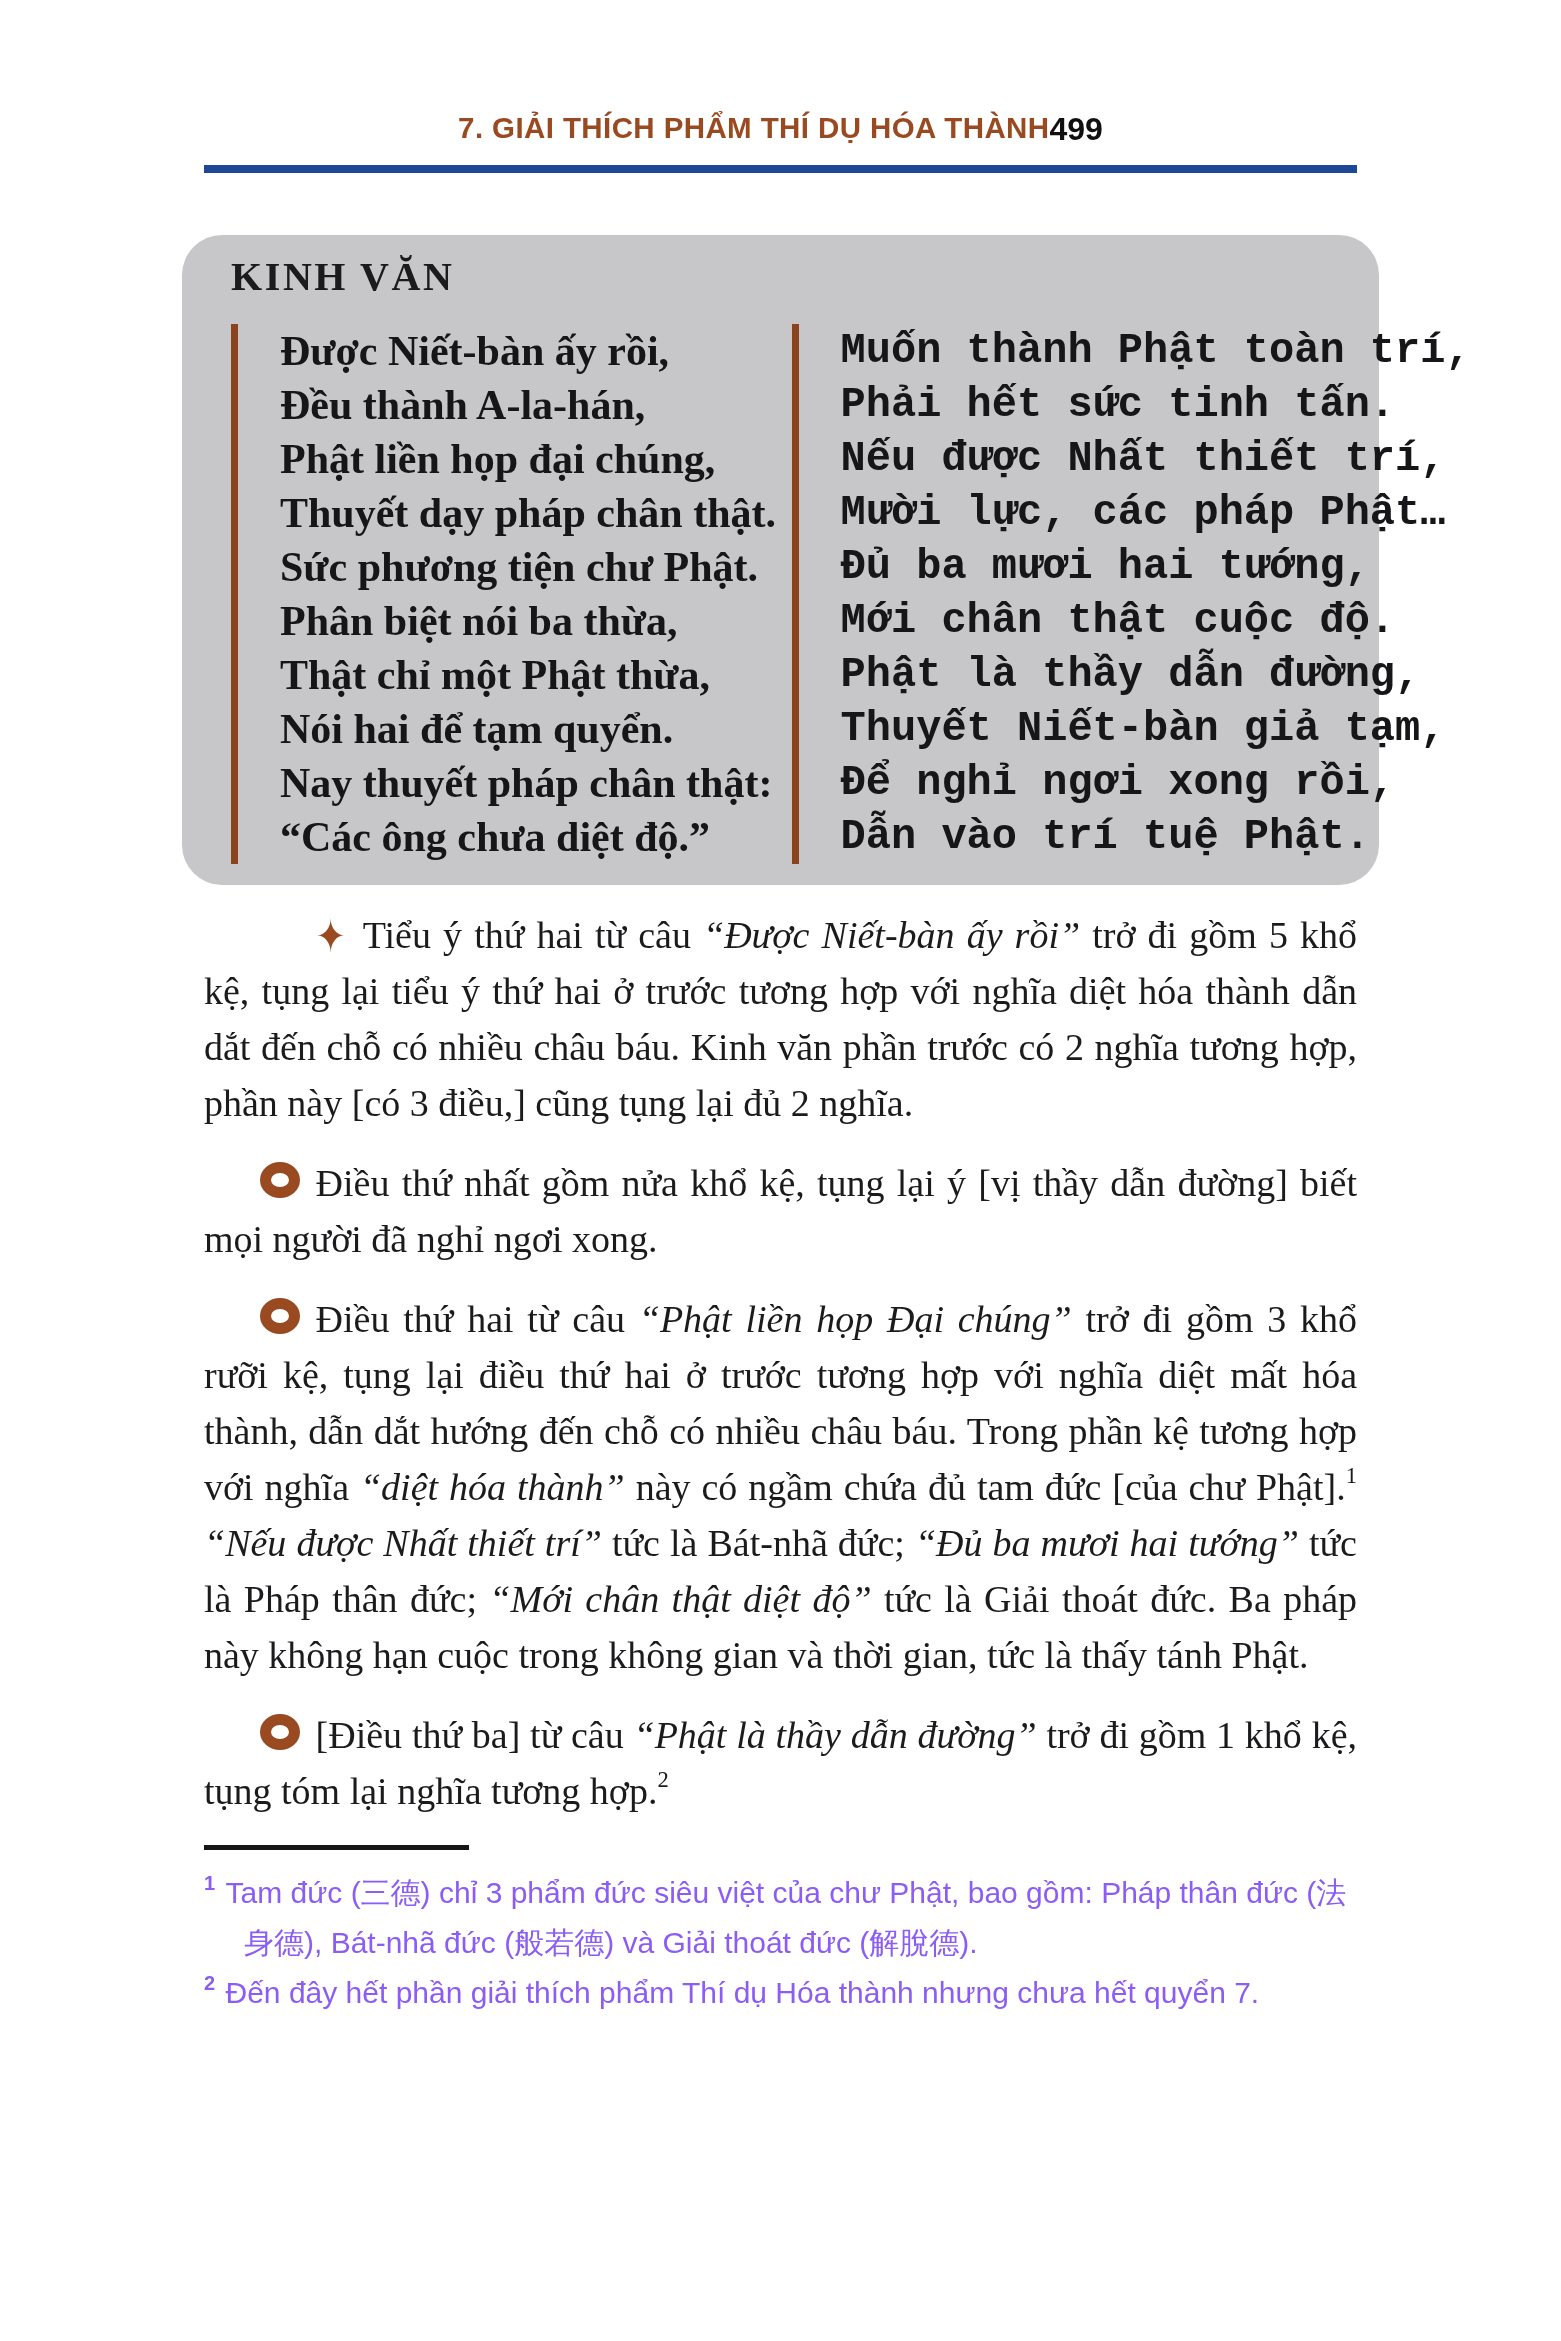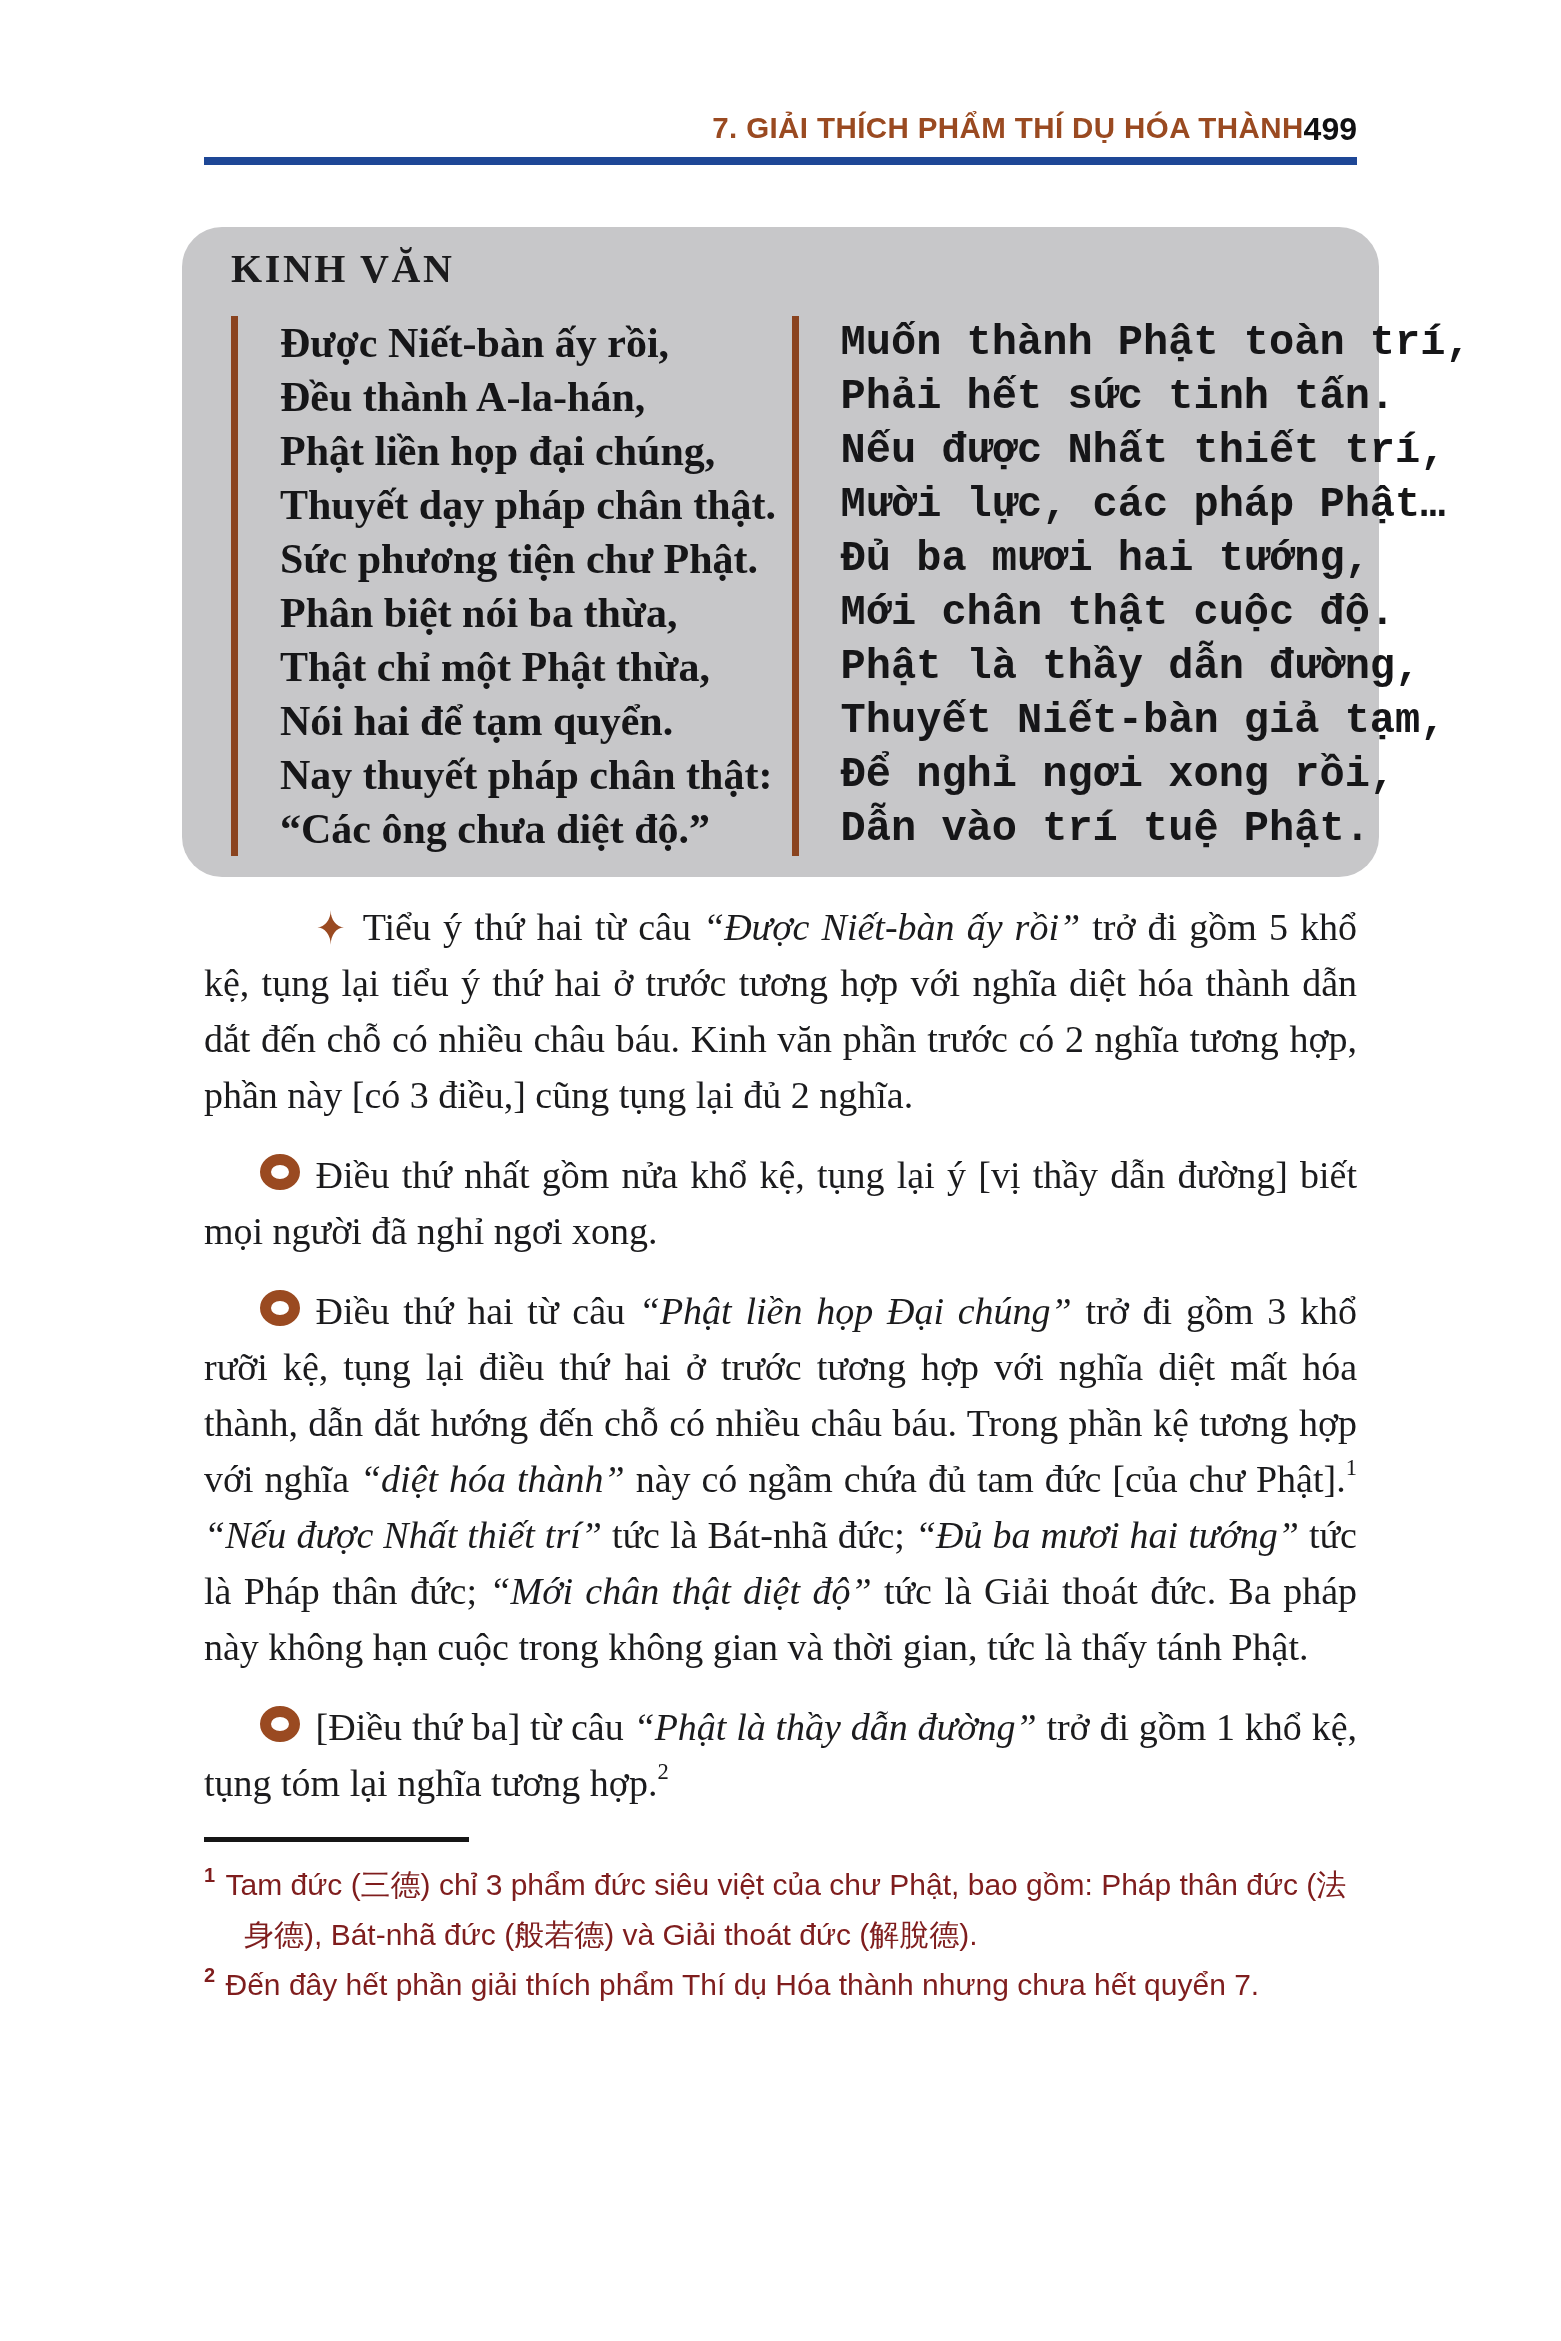--- a/index.html
+++ b/index.html
@@ -14,22 +14,22 @@
     background:#ffffff;
     font-family:"Liberation Serif",serif;
     color:#1b1b1d;
     position:relative;
     overflow:hidden;
   }
   .page{padding:111px 204px 0 204px;}
 
   
   .header-row{
-    display:flex;justify-content:flex-end;align-items:flex-end;
-    padding-bottom:12px;
+    display:flex;justify-content:center;align-items:flex-end;
+    padding-bottom:20px;
   }
   .chapter-title{
     font-family:"Liberation Sans",sans-serif;
     font-weight:bold;font-size:29.5px;letter-spacing:0.4px;
     color:var(--accent-brown);
   }
   .page-number{
     font-family:"Liberation Sans",sans-serif;
     font-weight:bold;font-size:32px;color:#101012;
     line-height:1;
@@ -89,21 +89,21 @@
     margin-right:15.6px;
     vertical-align:-1.7px;
   }
   sup.fnref{font-size:22.6px;line-height:0;vertical-align:17.3px;}
 
   
   .footnotes{margin-top:26px;}
   .fn-divider{width:265px;height:5.2px;background:#161616;margin-bottom:17.3px;}
   .footnote{
     font-family:"Liberation Sans",sans-serif;
-    font-size:30px;line-height:50px;color:#7f1d1d;
+    font-size:30px;line-height:50px;color:#8b5cf6;
     padding-left:40px;text-indent:-40px;
   }
   .footnote sup{
     font-weight:bold;font-size:20px;line-height:0;
     vertical-align:13px;margin-right:10.4px;
   }
 </style>
 </head>
 <body>
 

